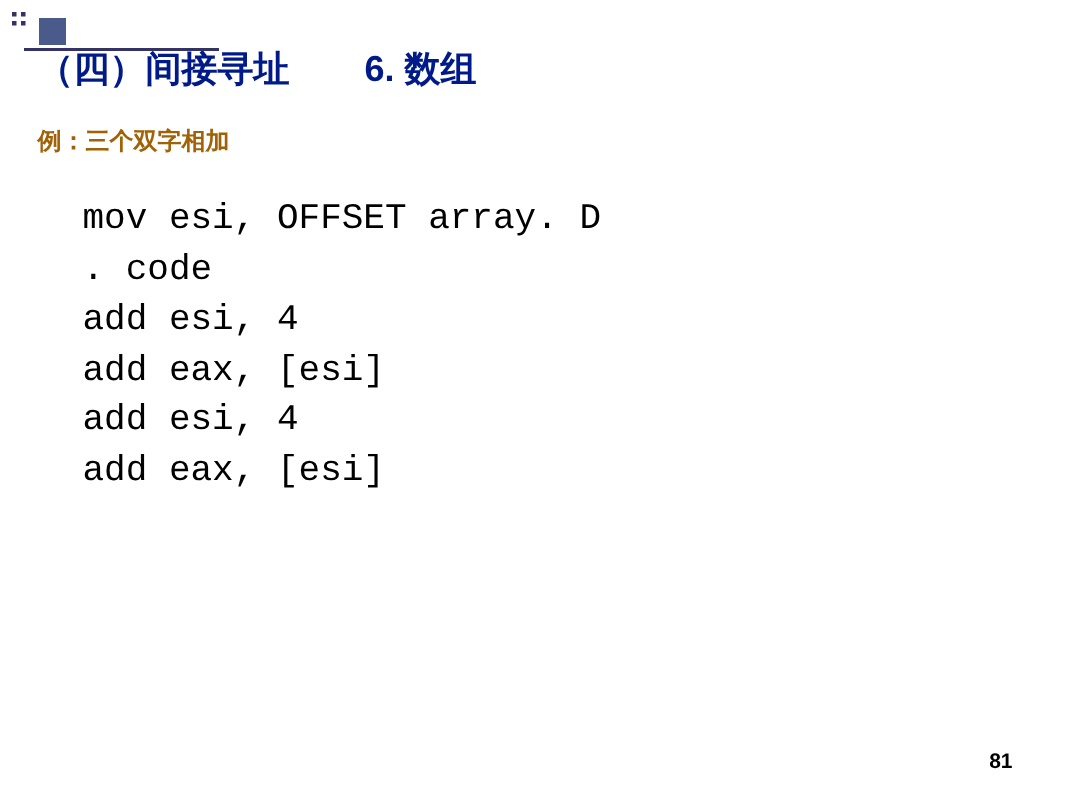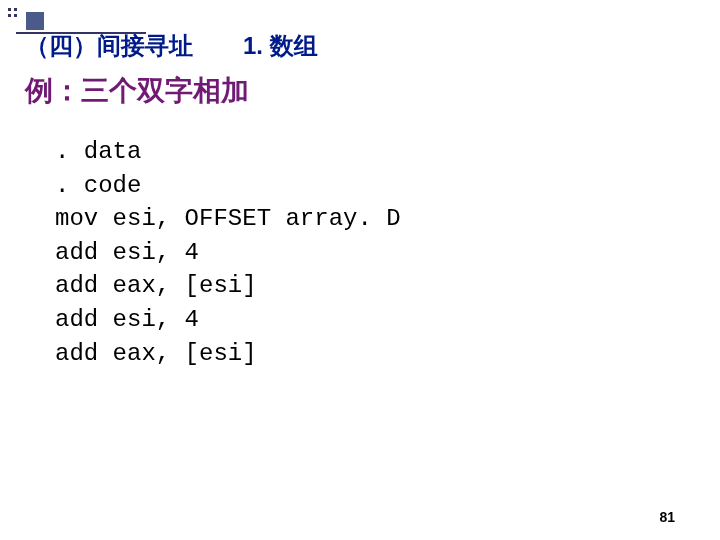--- a/index.html
+++ b/index.html
@@ -43,52 +43,52 @@
       width: 130px;
       height: 2px;
       background: #333366;
     }
     .content {
       padding: 30px 25px 0 25px;
     }
     .title-row {
       display: flex;
       align-items: baseline;
-      margin-bottom: 10px;
+      margin-bottom: 22px;
     }
     .title-left {
       color: #001a8a;
       font-weight: bold;
       font-size: 24px;
       margin-right: 50px;
     }
     .title-right {
       color: #001a8a;
       font-weight: bold;
       font-size: 24px;
     }
     .subtitle {
-      color: #701a75;
-      font-size: 28px;
+      color: #a16207;
+      font-size: 16px;
       font-weight: bold;
       margin-bottom: 25px;
     }
     .code-block {
       padding-left: 30px;
       font-family: "Courier New", monospace;
       font-size: 24px;
       line-height: 1.4;
       color: #000000;
     }
     .code-line {
       white-space: pre;
     }
     .page-number {
       position: absolute;
-      bottom: 15px;
+      bottom: 25px;
       right: 45px;
       font-size: 14px;
       font-weight: bold;
       font-family: Arial, sans-serif;
       color: #000000;
     }
   </style>
 </head>
 <body>
 
@@ -99,27 +99,26 @@
     <div class="dot"></div>
     <div class="dot"></div>
   </div>
   <div class="square"></div>
   <div class="top-line"></div>
 </div>
 
 <div class="content">
   <div class="title-row">
     <span class="title-left">（四）间接寻址</span>
-    <span class="title-right">1. 数组</span>
+    <span class="title-right">6. 数组</span>
   </div>
   <div class="subtitle">例：三个双字相加</div>
   <div class="code-block">
-    <div class="code-line">. data</div>
+    <div class="code-line">mov esi, OFFSET array. D</div>
     <div class="code-line">. code</div>
-    <div class="code-line">mov esi, OFFSET array. D</div>
     <div class="code-line">add esi, 4</div>
     <div class="code-line">add eax, [esi]</div>
     <div class="code-line">add esi, 4</div>
     <div class="code-line">add eax, [esi]</div>
   </div>
 </div>
 
 <div class="page-number">81</div>
 
 </body></html>

